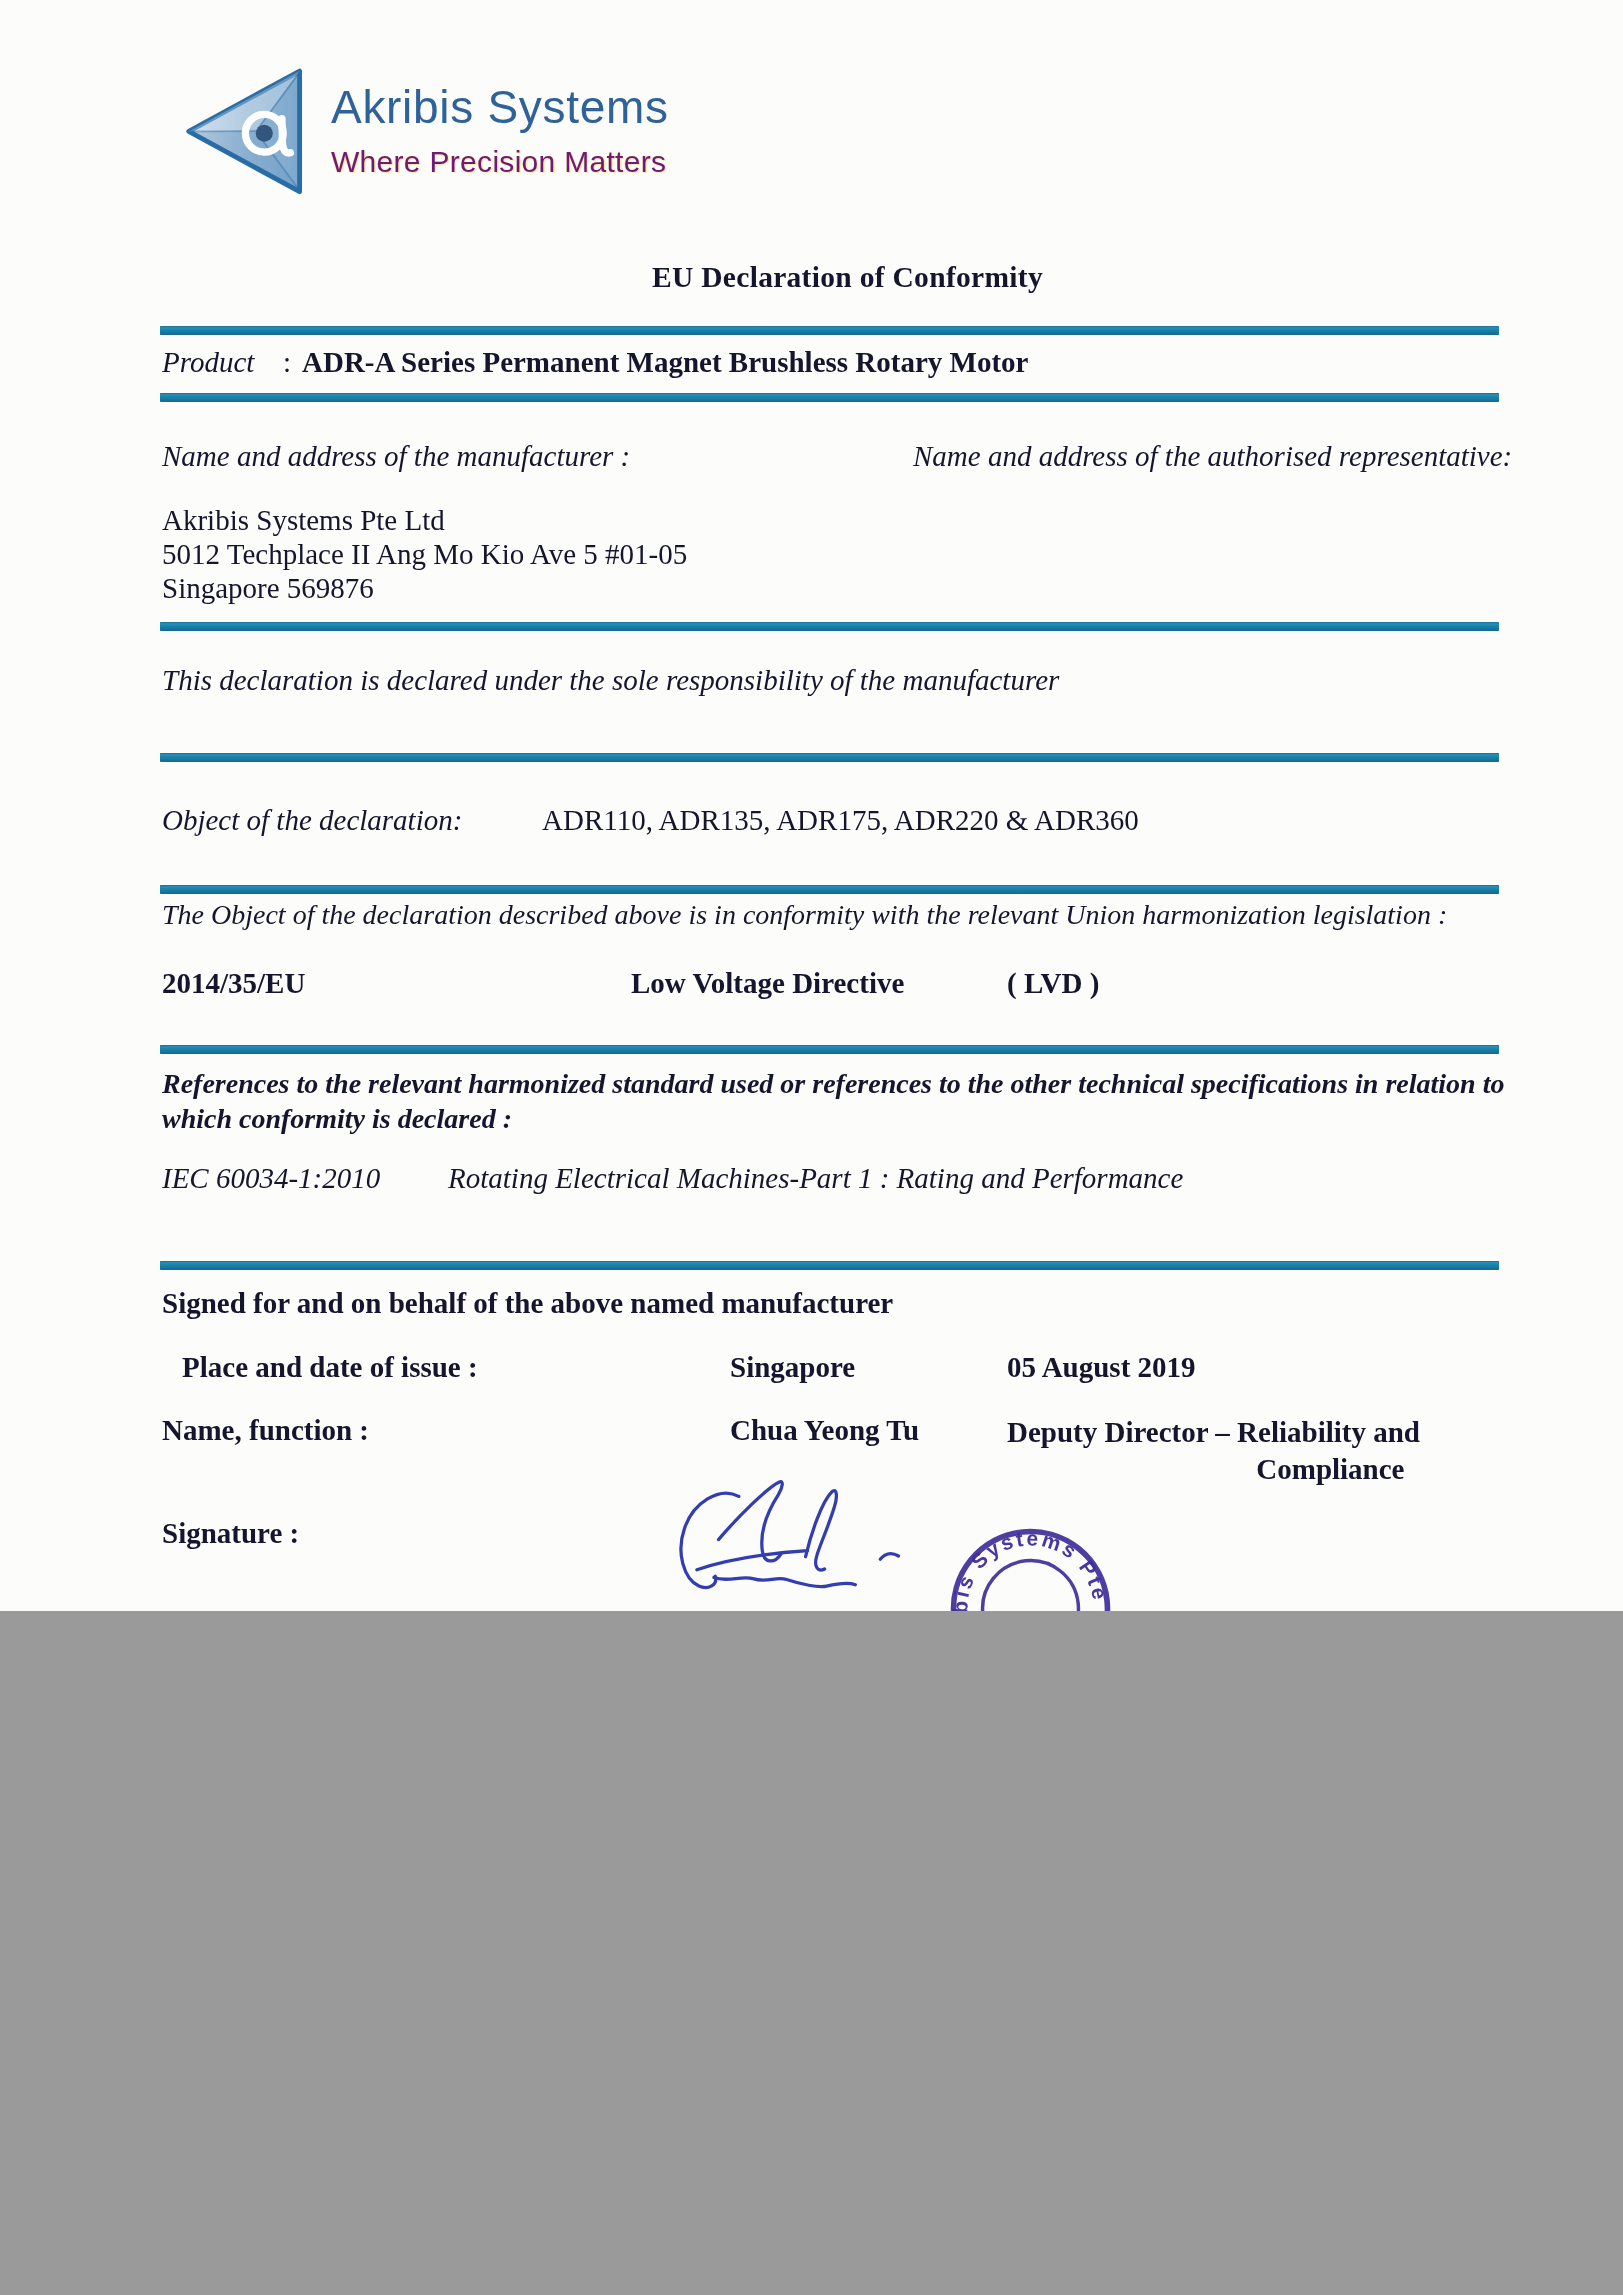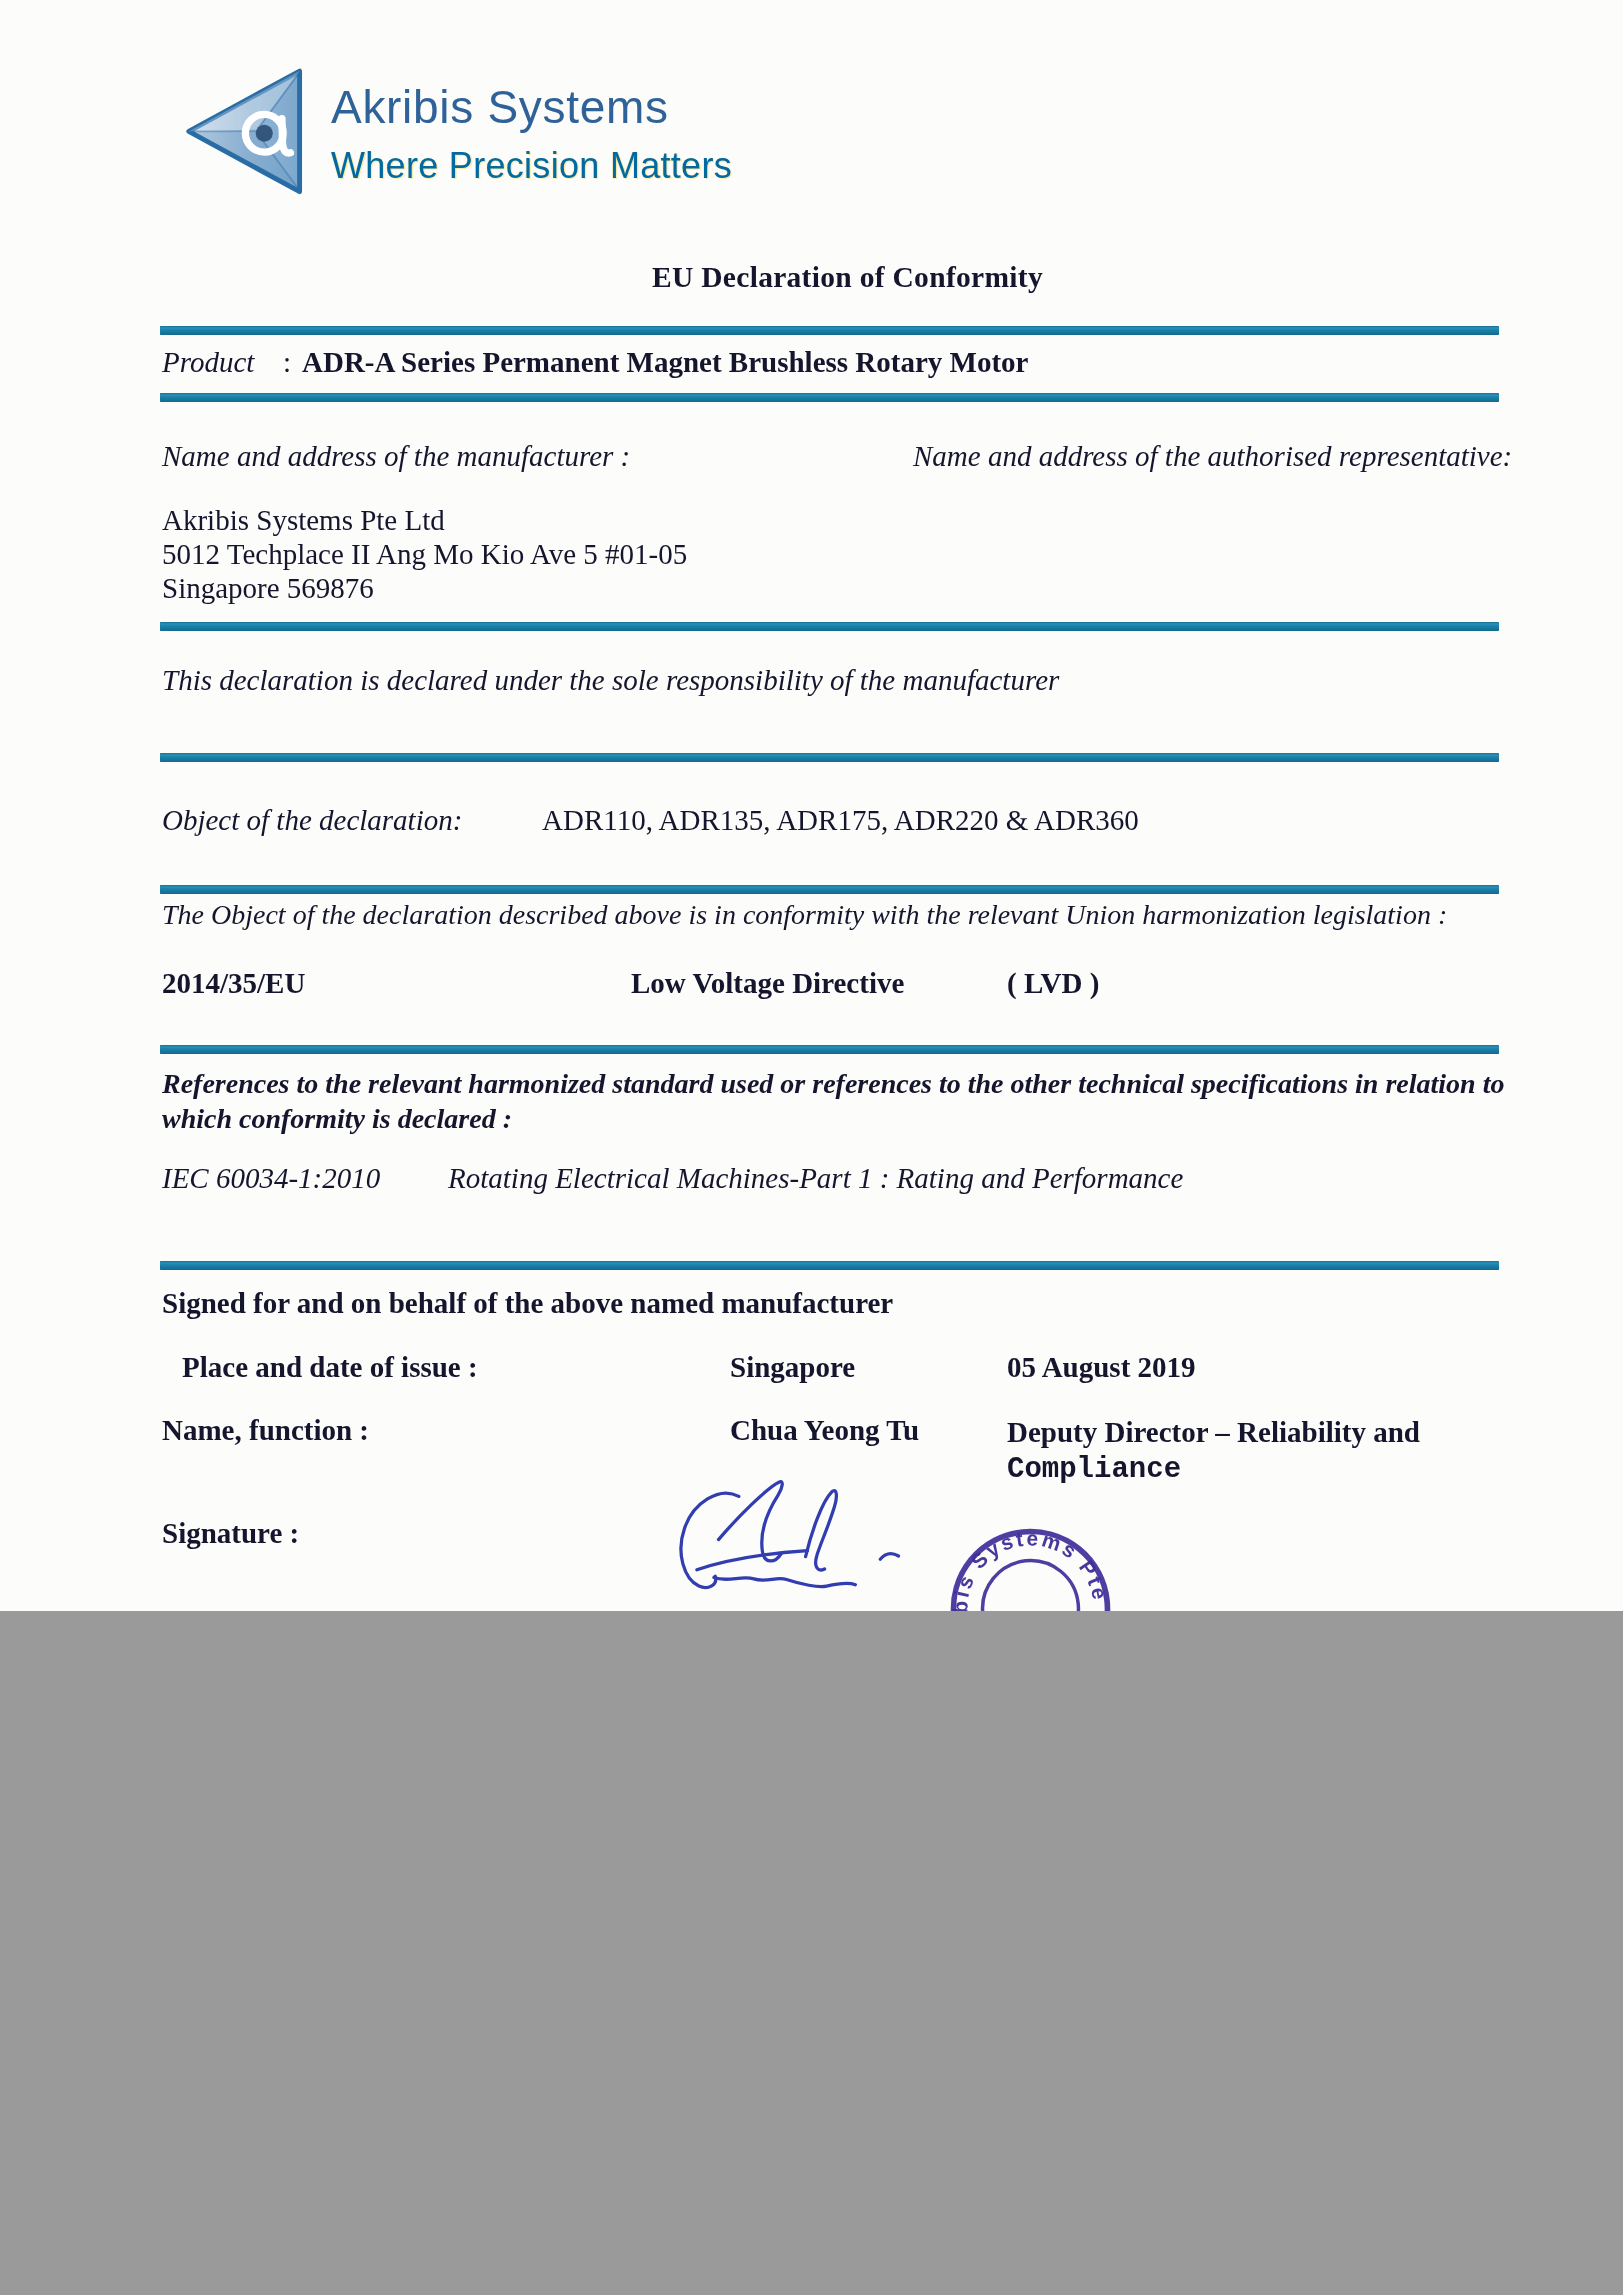--- a/index.html
+++ b/index.html
@@ -22,30 +22,30 @@
     box-shadow:inset 0 1.3px 0 rgba(8,54,82,.35);
     border-radius:0.7px;
   }
   
   .brand-name{
     font-family:"Liberation Sans","DejaVu Sans",sans-serif;
     font-size:46px;color:#2f6298;letter-spacing:0.7px;
   }
   .brand-tagline{
     font-family:"Liberation Sans","DejaVu Sans",sans-serif;
-    font-size:36px;color:#0369a1;letter-spacing:0.3px;
+    font-size:30px;color:#701a75;letter-spacing:0.3px;
     text-shadow:1.3px 1.3px 0 rgba(240,205,50,.40), -0.7px 0 0 rgba(240,205,50,.25);
   }
   .page-title{
     font-size:29.5px;font-weight:bold;letter-spacing:0.3px;
     left:160px;width:1339px;text-align:center;padding-left:36px;box-sizing:border-box;
   }
   .row span{position:absolute;white-space:nowrap;}
   .func-block{position:absolute;left:1007px;width:425px;line-height:37px;}
-  .func-line2{display:block;padding-right:27.5px;font-family:Liberation Mono, monospace;}
+  .func-line2{display:block;text-align:right;padding-right:27.5px;}
   .speck{position:absolute;width:2.6px;height:2.6px;border-radius:50%;background:#c4c4c0;}
   .ink-dot{position:absolute;width:3.9px;height:3.9px;border-radius:50%;background:#3a3a3a;opacity:.85;}
   .stamp-svg{transform:rotate(-6deg);}
 </style>
 </head>
 <body>
 
 <div class="page">
 
   <svg class="abs" style="left:185px;top:65px;" width="122" height="134" viewBox="0 0 200 220">

